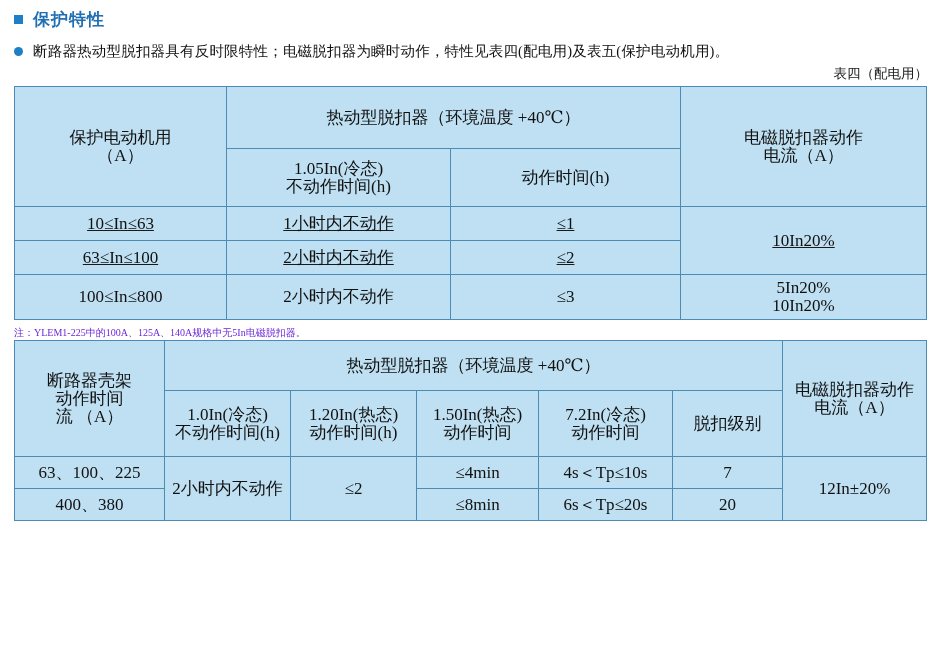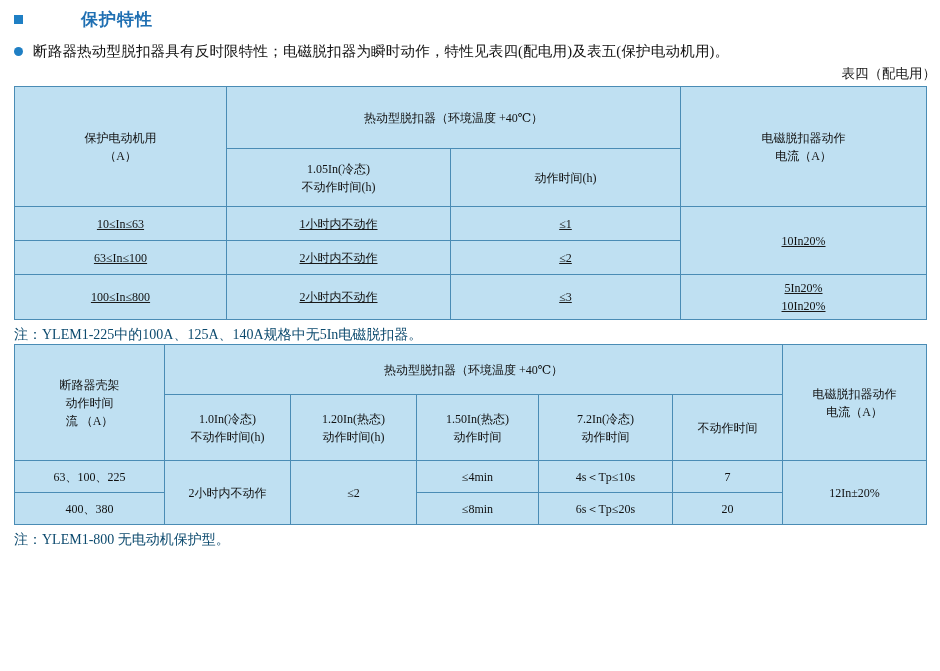--- a/index.html
+++ b/index.html
@@ -21,21 +21,20 @@
     position: relative;
     padding: 0;
     box-sizing: border-box;
   }
 
   
   .section-head {
     display: flex;
     align-items: center;
     margin: 8px 0 0 14px;
-    gap: 48px;
   }
   .bullet-square {
     width: 9px;
     height: 9px;
     background: #1f7fc4;
     margin-right: 10px;
     flex: 0 0 auto;
   }
   .section-title {
     font-family: "Liberation Sans", "DejaVu Sans", sans-serif;
@@ -64,62 +63,62 @@
     line-height: 20px;
     color: #111;
     letter-spacing: 0.2px;
     max-width: 890px;
   }
 
   
   .table-caption {
     font-size: 13.5px;
     text-align: right;
-    padding-right: 4px;
+    padding-right: 12px;
     margin: 4px 0 3px 0;
   }
 
   
   table.spec {
     border-collapse: collapse;
     table-layout: fixed;
     background: #bfe0f2;
     margin: 0 0 0 14px;
     width: 912px;
     border: 1px solid #4a8cb5;
   }
   table.spec td {
     border: 1px solid #4a8cb5;
     text-align: center;
     vertical-align: middle;
-    font-size: 12px;
+    font-size: 17px;
     color: #111;
     padding: 4px 3px;
     line-height: 18px;
   }
   td.hd {
     font-size: 13.5px;
   }
   td.hd-left {
     text-align: left;
     padding-left: 16px;
     margin-top: 8px;
   }
 
   
   .note {
-    font-size: 14px;
+    font-size: 10px;
     margin: 6px 0 0 14px;
-    color: #0c4a6e;
+    color: #6d28d9;
   }
 
   .sp-t4-r1 { height: 62px; }
   .sp-t4-r2 { height: 58px; }
   .sp-t4-data { height: 34px; text-decoration: underline; }
-  .sp-t4-data3 { height: 38px; text-decoration: underline; }
+  .sp-t4-data3 { height: 38px; }
 
   .t5-r1 { height: 50px; }
   .t5-r2 { height: 66px; }
   .t5-data { height: 32px; }
 
   .small-stack { line-height: 17px; }
 </style>
 </head>
 <body>
 
@@ -223,36 +222,35 @@
           <div>动作时间(h)</div>
         </td>
         <td class="hd">
           <div>1.50In(热态)</div>
           <div>动作时间</div>
         </td>
         <td class="hd">
           <div>7.2In(冷态)</div>
           <div>动作时间</div>
         </td>
-        <td class="hd">不动作时间</td>
+        <td class="hd">脱扣级别</td>
       </tr>
 
       <tr class="t5-data">
         <td>63、100、225</td>
         <td rowspan="2">2小时内不动作</td>
         <td rowspan="2">≤2</td>
         <td>≤4min</td>
         <td>4s＜Tp≤10s</td>
         <td>7</td>
         <td rowspan="2">12In±20%</td>
       </tr>
       <tr class="t5-data">
         <td>400、380</td>
         <td>≤8min</td>
         <td>6s＜Tp≤20s</td>
         <td>20</td>
       </tr>
     </tbody>
   </table>
 
-  <div class="note">注：YLEM1-800 无电动机保护型。</div>
 
 </div>
 
 </body></html>

